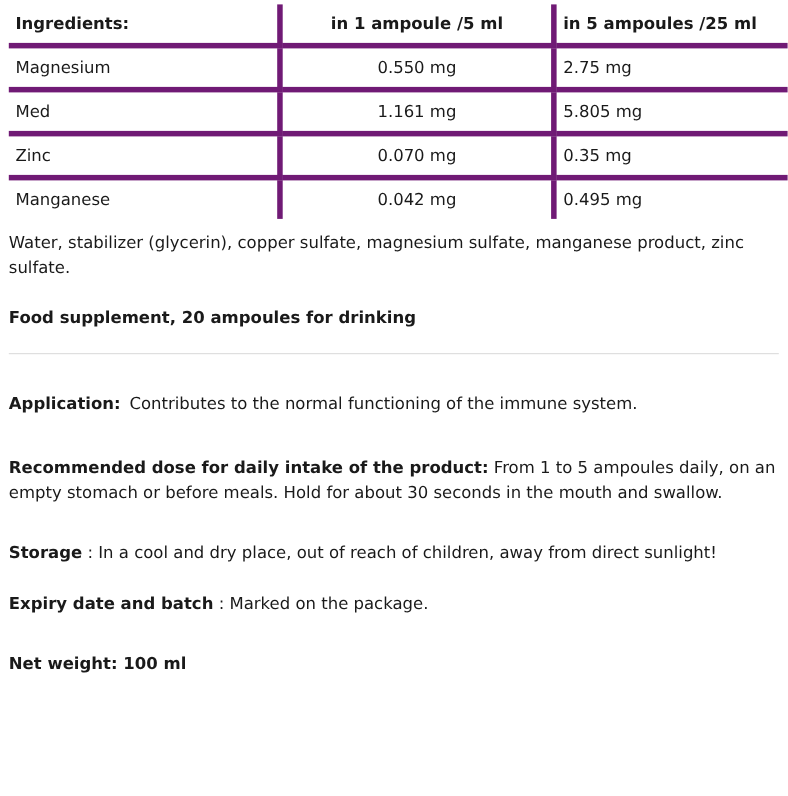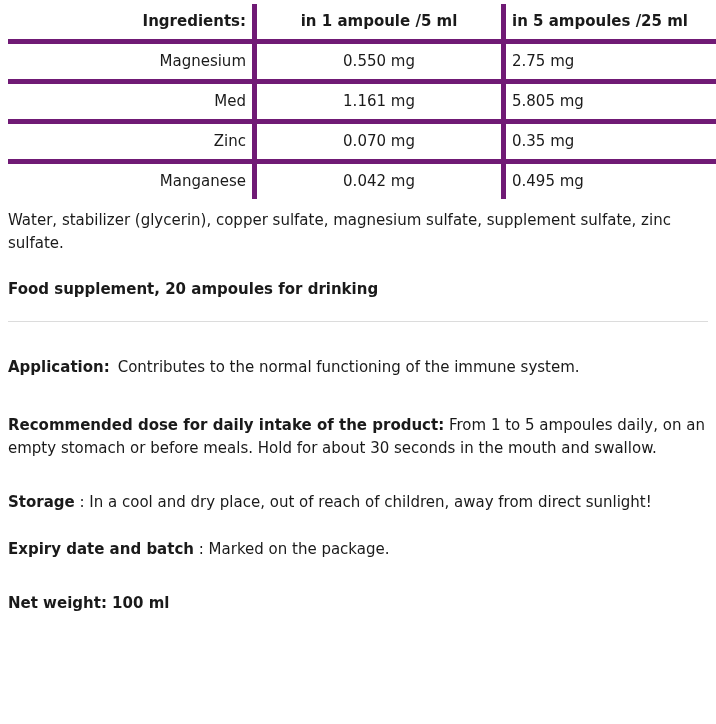--- a/index.html
+++ b/index.html
@@ -41,21 +41,21 @@
   table.ingredients tr.head td {
     font-weight: bold;
     border-top: none;
   }
   table.ingredients tr.head td.first {
     border-left: none;
   }
   table.ingredients tr.head td.last {
     border-right: none;
   }
-  table.ingredients td.col-0 { width: 232px; border-left: none; text-align: right; }
+  table.ingredients td.col-0 { width: 232px; border-left: none; }
   table.ingredients td.col-1 { width: 232px; text-align: center; }
   table.ingredients td.col-2 { width: 234px; border-right: none; }
   table.ingredients tr:last-child td { border-bottom: none; }
 
   
   p.para {
     margin: 10px 0 0 0;
     font-size: 15px;
     line-height: 1.5;
   }
@@ -113,21 +113,21 @@
         <td class="col-2">0.35 mg</td>
       </tr>
       <tr>
         <td class="col-0">Manganese</td>
         <td class="col-1">0.042 mg</td>
         <td class="col-2">0.495 mg</td>
       </tr>
     </tbody>
   </table>
 
-  <p class="para">Water, stabilizer (glycerin), copper sulfate, magnesium sulfate, supplement sulfate, zinc sulfate.</p>
+  <p class="para">Water, stabilizer (glycerin), copper sulfate, magnesium sulfate, manganese product, zinc sulfate.</p>
 
   <div class="gap-md"></div>
 
   <p class="para bold">Food supplement, 20 ampoules for drinking</p>
 
   <hr class="rule">
 
 
   <div class="gap-sm"></div>
 

